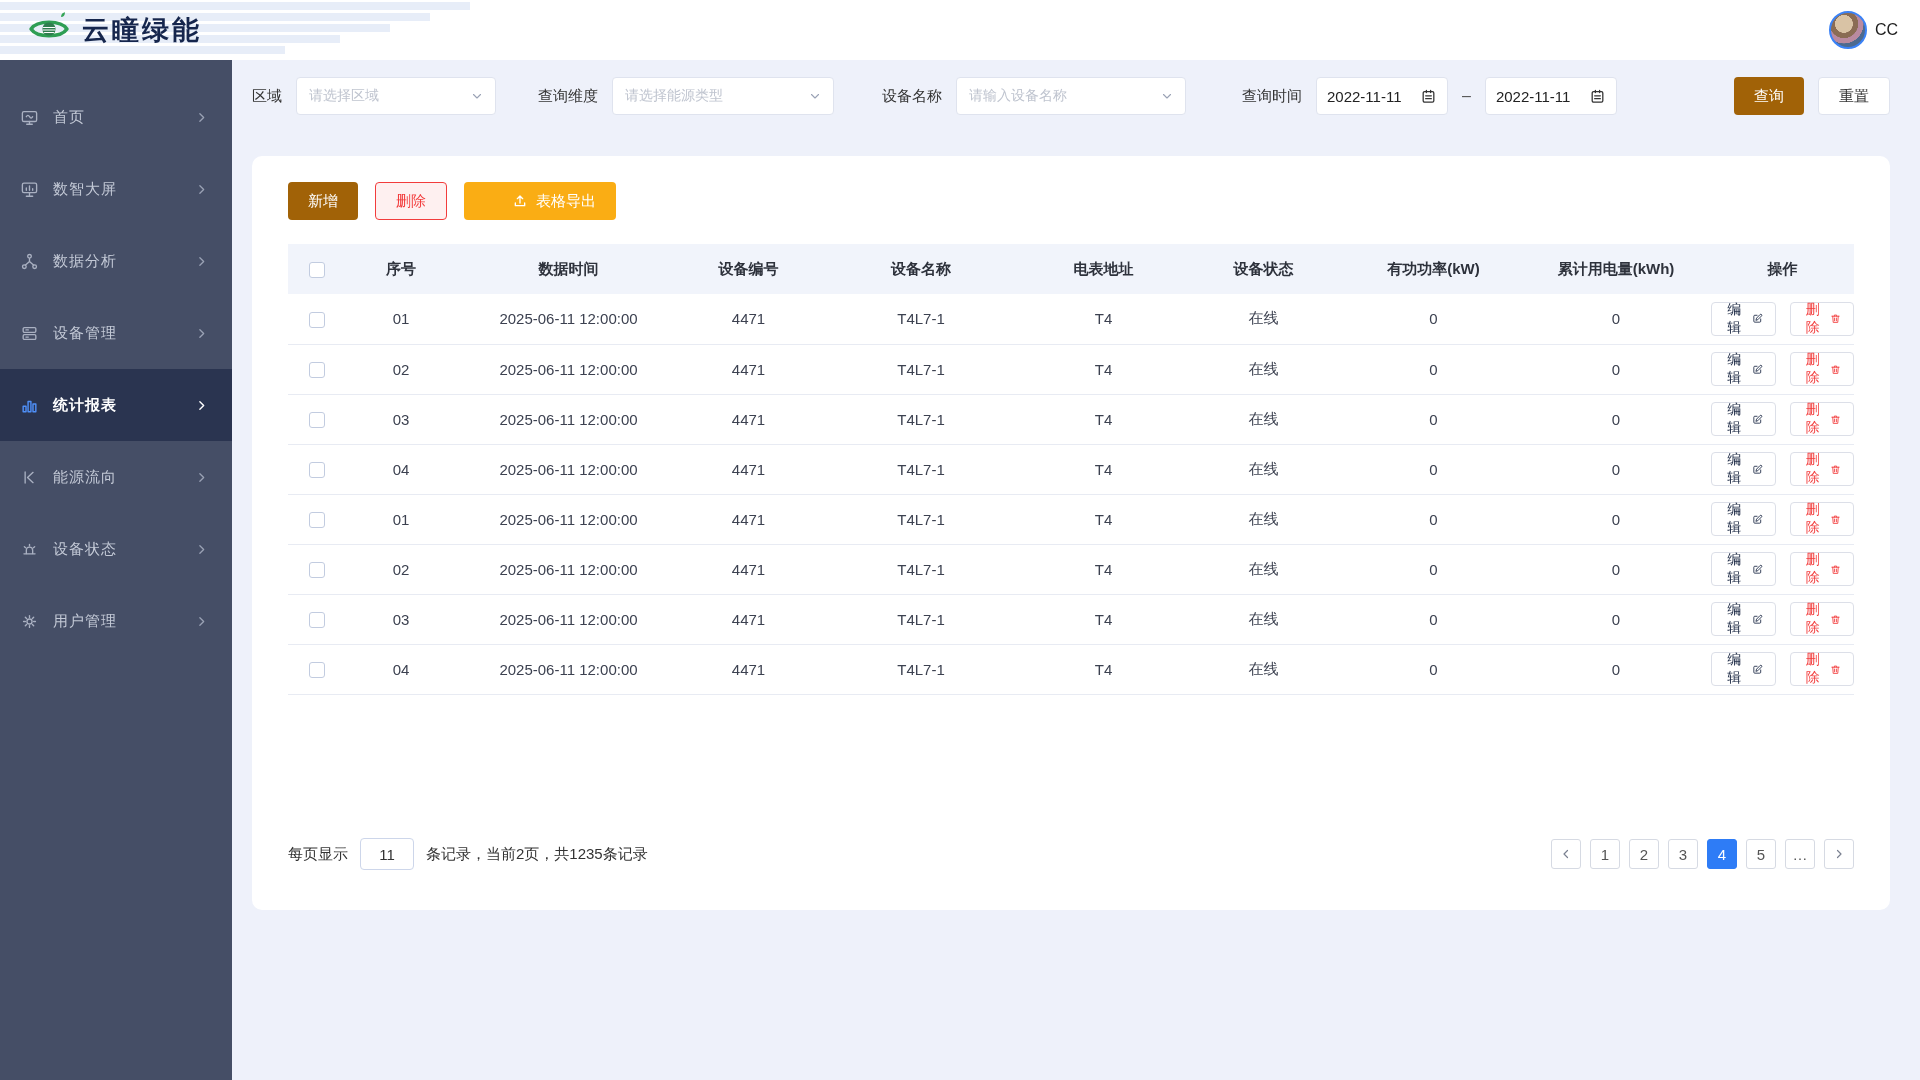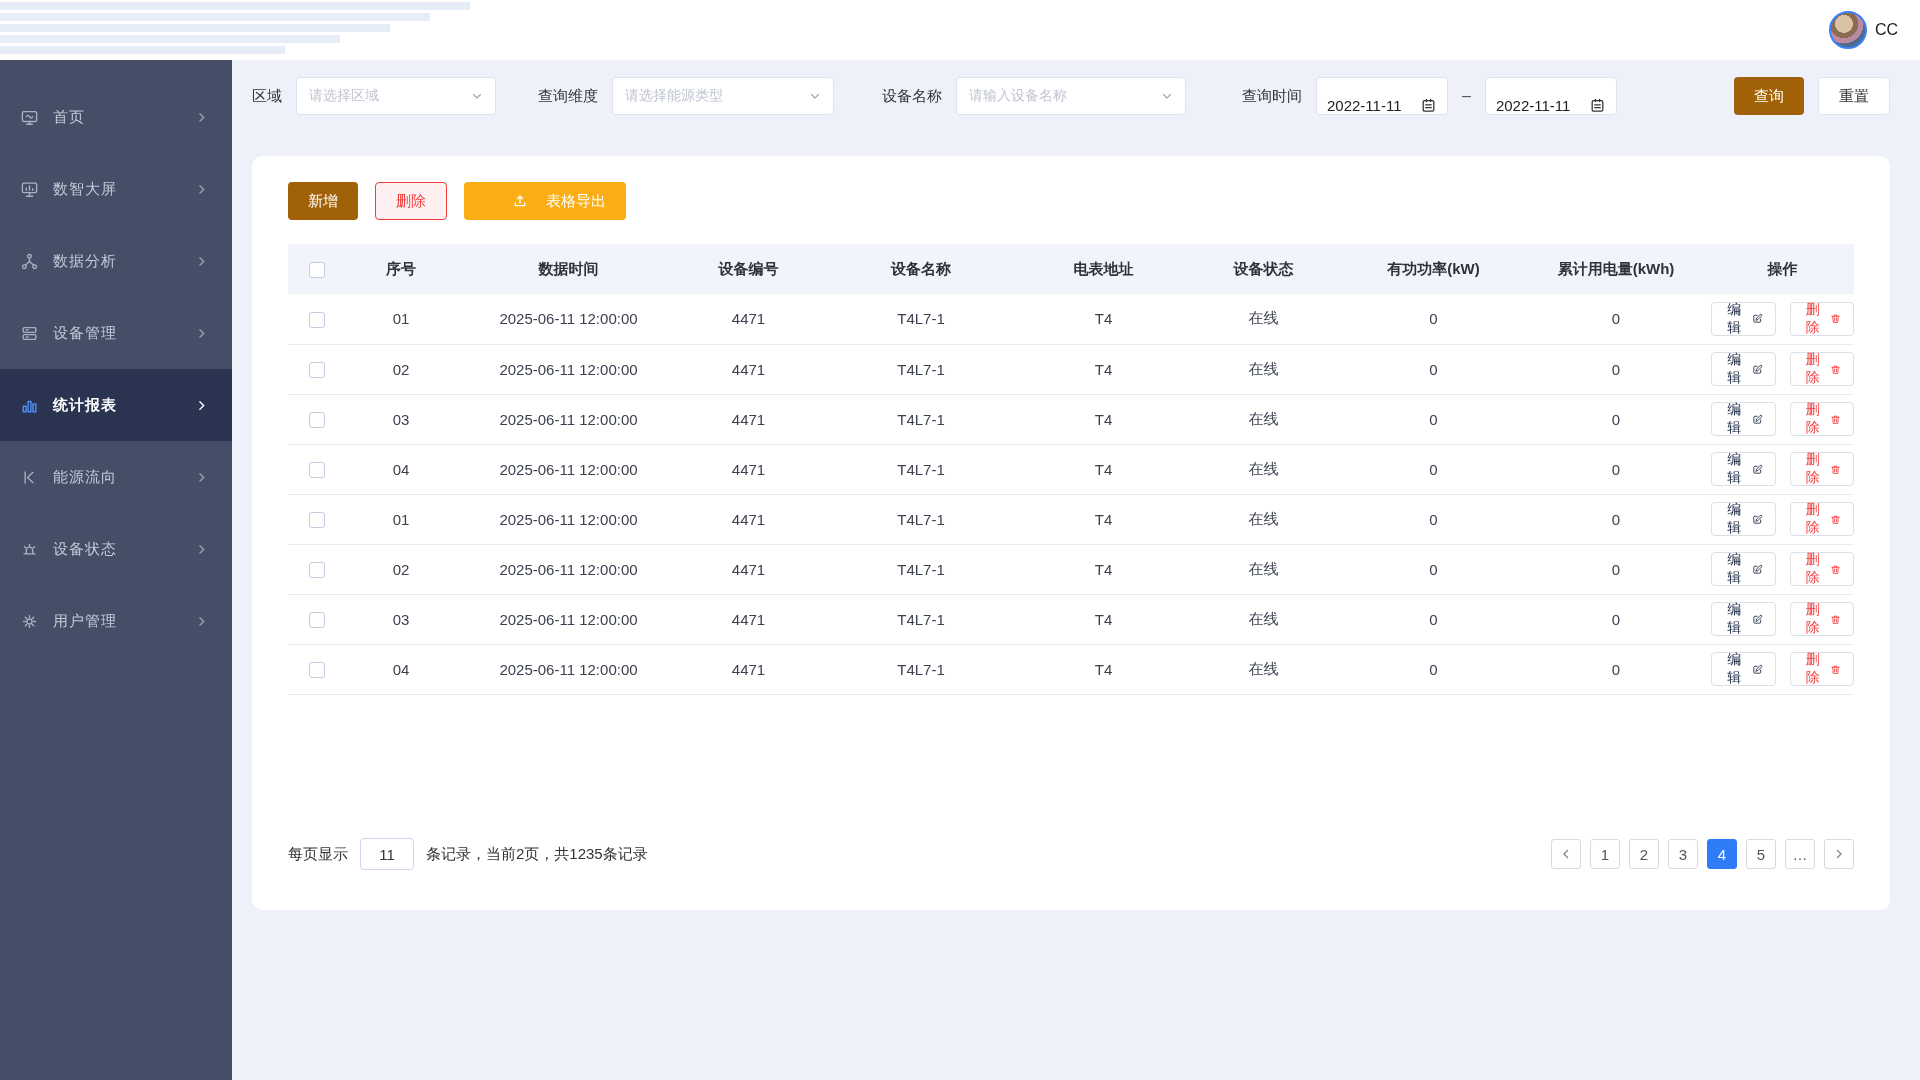--- a/index.html
+++ b/index.html
@@ -32,34 +32,34 @@
 
   
   .filters { position:absolute; top:74px; left:252px; width:1638px; height:44px;
     display:flex; align-items:center; gap:14px; z-index:10; }
   .f-label { font-size:15px; color:#333; white-space:nowrap; }
   .f-select { background:#fff; border:1px solid #dfe3ee; border-radius:4px; height:38px;
     display:flex; align-items:center; justify-content:space-between; padding:0 12px; }
   .ph { color:#bfc4cf; font-size:14px; }
   .chev-d { width:12px; height:12px; stroke:#9aa2b5; }
   .f-date { background:#fff; border:1px solid #dfe3ee; border-radius:4px; height:38px; width:132px;
-    display:flex; align-items:flex-end; justify-content:space-between; padding:0 10px; font-size:15px; color:#222; }
+    display:flex; align-items:center; justify-content:space-between; padding:0 10px; font-size:15px; color:#222; }
   .f-date svg { width:17px; height:17px; stroke:#333; }
   .dash { color:#555; }
   .btn { border:none; border-radius:4px; height:38px; padding:0 20px; font-size:15px; cursor:pointer; }
   .btn-blue { background:#a16207; color:#fff; }
   .btn-white { background:#fff; color:#333; border:1px solid #dfe3ee; }
   .spacer { flex:1; }
 
   
   .card { position:absolute; top:156px; left:252px; width:1638px; height:754px;
     background:#fff; border-radius:10px; padding:26px 36px; z-index:5; }
   .toolbar { display:flex; gap:17px; margin-bottom:24px; }
   .btn-danger { background:#fef0f0; color:#f23c3c; border:1px solid #f23c3c; }
-  .btn-orange { background:#faad14; color:#fff; display:flex; align-items:center; gap:18px;padding-left:48px; }
+  .btn-orange { background:#faad14; color:#fff; display:flex; align-items:center; gap:8px;padding-left:48px; }
   .btn-orange svg { width:16px; height:16px; stroke:#fff; }
 
   
   table { width:100%; border-collapse:collapse; table-layout:fixed; }
   thead th { background:#f1f4fb; height:50px; font-size:15px; font-weight:700; color:#2e323c; text-align:center; }
   tbody td { height:50px; text-align:center; font-size:15px; color:#3c4150; border-bottom:1px solid #e8ebf3; background:#fff; }
   .cb { display:inline-block; width:16px; height:16px; border:1px solid #c2cce0; border-radius:3px; background:#fff; vertical-align:middle; cursor:pointer; }
   .ops { display:flex; gap:14px; justify-content:center; }
   .op-btn { display:flex; align-items:center; gap:7px; background:#fff; border:1px solid #dcdfe8; border-radius:4px;
     height:34px; padding:0 12px; font-size:14px; cursor:pointer; }
@@ -80,20 +80,31 @@
 </head>
 <body>
 
 <div class="header">
   <div class="stripes">
     <div class="stripe s1"></div>
       <div class="stripe s2"></div>
       <div class="stripe s3"></div>
     <div class="stripe s4"></div>
       <div class="stripe s5"></div>
+  </div>
+  <div class="brand">
+    <span>
+      <svg width="42" height="36" viewBox="0 0 42 36">
+        <path d="M33 7 C33 4 35 2.4 37 2.2 C37 5.2 35.6 6.8 33 7 Z" fill="#35a457" stroke="none"></path>
+        <path d="M3 19 C9 10 33 10 39 19 C33 28 9 28 3 19 Z" stroke="#2f9e54" stroke-width="3.4"></path>
+        <circle cx="21" cy="19" r="6.6" fill="#2f7d4f" stroke="none"></circle>
+        <path d="M15.5 17.5 h11 M15 20 h12 M16.5 22.5 h9" stroke="#ffffff" stroke-width="1.2"></path>
+      </svg>
+    </span>
+    <span class="brand-title">云瞳绿能</span>
   </div>
   <div class="user">
     <span class="avatar"></span>
     <span class="user-name">CC</span>
   </div>
 </div>
 
 <div class="sidebar">
   <div class="side-item">
     <svg viewBox="0 0 24 24" stroke-width="1.7">

